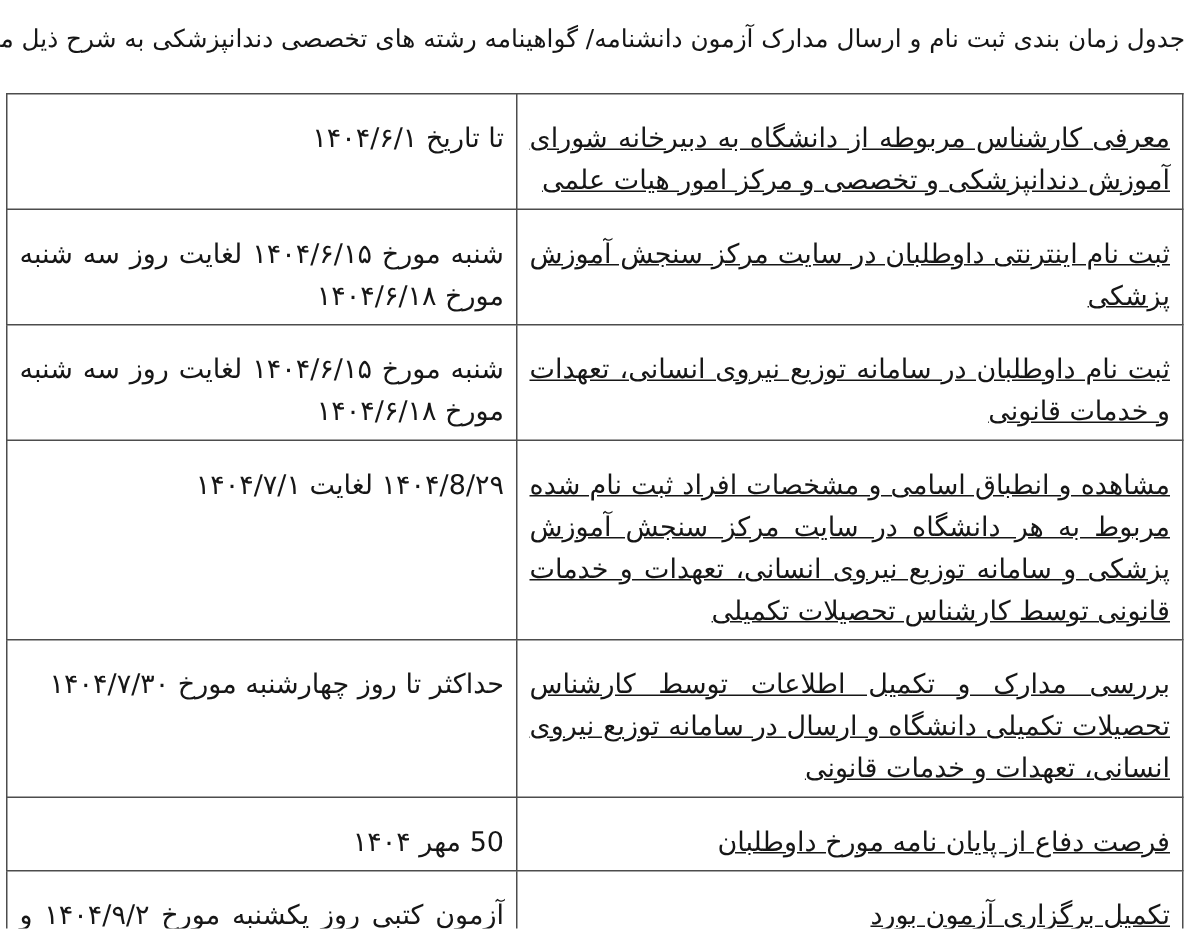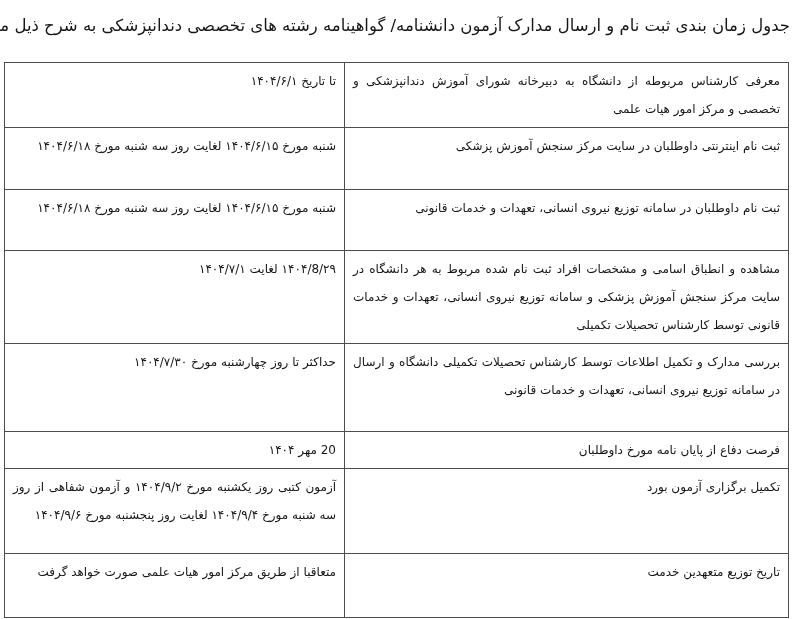--- a/index.html
+++ b/index.html
@@ -32,29 +32,29 @@
     direction: rtl;
     border-collapse: collapse;
     table-layout: fixed;
     margin-right: 9px;
     width: 782px;
     background: #ffffff;
   }
   table.schedule td {
     border: 1px solid #4d4d4d;
     vertical-align: top;
-    padding: 4px 8px 4px 8px;
-    font-size: 12px;
+    padding: 16px 8px 4px 8px;
+    font-size: 18px;
     line-height: 28px;
     text-align: justify;
     text-justify: inter-word;
     color: #161616;
     overflow: hidden;
   }
-  td.task-cell { width: 427px; }
+  td.task-cell { width: 427px; text-decoration: underline; }
   td.date-cell { width: 323px; }
   tr:nth-child(1) td { height: 55px; }
   tr:nth-child(2) td { height: 53px; }
   tr:nth-child(3) td { height: 52px; }
   tr:nth-child(4) td { height: 80px; }
   tr:nth-child(5) td { height: 79px; }
   tr:nth-child(6) td { height: 21px; }
   tr:nth-child(7) td { height: 76px; }
   tr:nth-child(8) td { height: 55px; }
 </style>
@@ -82,21 +82,21 @@
       <tr>
         <td class="task-cell">مشاهده و انطباق اسامی و مشخصات افراد ثبت نام شده مربوط به هر دانشگاه در سایت مرکز سنجش آموزش پزشکی و سامانه توزیع نیروی انسانی، تعهدات و خدمات قانونی توسط کارشناس تحصیلات تکمیلی</td>
         <td class="date-cell">۱۴۰۴/8/۲۹ لغایت ۱۴۰۴/۷/۱</td>
       </tr>
       <tr>
         <td class="task-cell">بررسی مدارک و تکمیل اطلاعات توسط کارشناس تحصیلات تکمیلی دانشگاه و ارسال در سامانه توزیع نیروی انسانی، تعهدات و خدمات قانونی</td>
         <td class="date-cell">حداکثر تا روز چهارشنبه مورخ ۱۴۰۴/۷/۳۰</td>
       </tr>
       <tr>
         <td class="task-cell">فرصت دفاع از پایان نامه مورخ داوطلبان</td>
-        <td class="date-cell">20 مهر ۱۴۰۴</td>
+        <td class="date-cell">50 مهر ۱۴۰۴</td>
       </tr>
       <tr>
         <td class="task-cell">تکمیل برگزاری آزمون بورد</td>
         <td class="date-cell">آزمون کتبی روز یکشنبه مورخ ۱۴۰۴/۹/۲ و آزمون شفاهی از روز سه شنبه مورخ ۱۴۰۴/۹/۴ لغایت روز پنجشنبه مورخ ۱۴۰۴/۹/۶</td>
       </tr>
       <tr>
         <td class="task-cell">تاریخ توزیع متعهدین خدمت</td>
         <td class="date-cell">متعاقبا از طریق مرکز امور هیات علمی صورت خواهد گرفت</td>
       </tr>
     </tbody>

